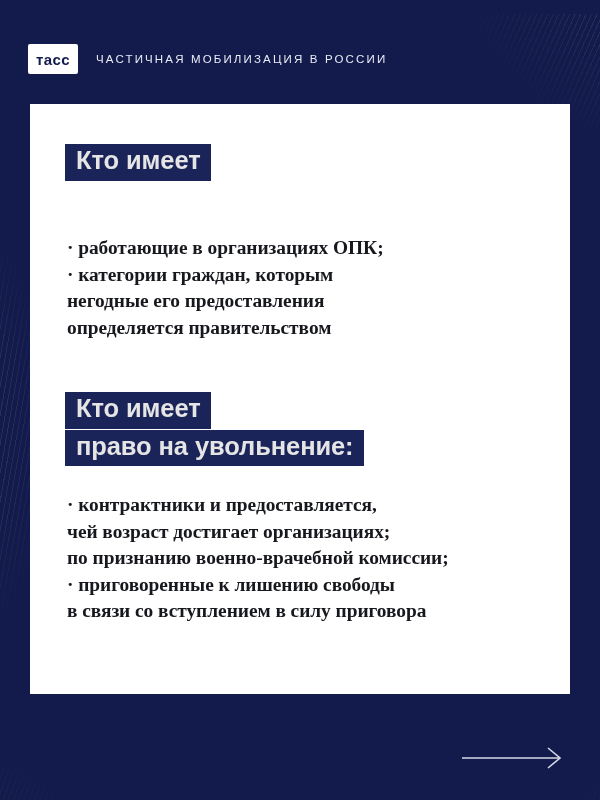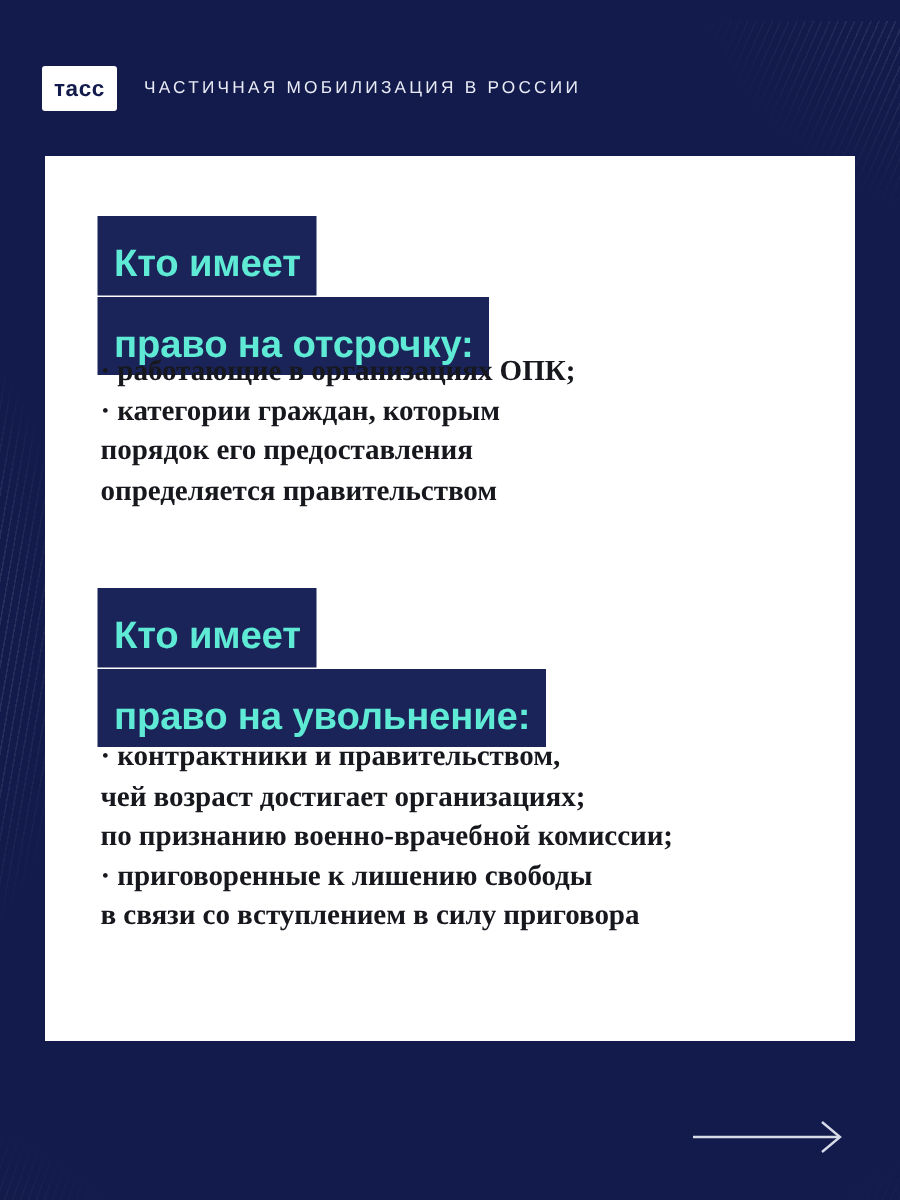--- a/index.html
+++ b/index.html
@@ -146,25 +146,25 @@
 
   
   .heading {
     display: block;
     margin: 0;
     padding: 0;
   }
   .heading .hl {
     display: table;
     background: #1b2459;
-    color: #5eead4;
+    color: #e5e5e5;
     font-size: 25.5px;
     font-weight: 700;
     line-height: 1.0;
-    padding: 20px 10px 7px 11px;
+    padding: 4px 10px 7px 11px;
     letter-spacing: -0.1px;
     white-space: nowrap;
   }
   .heading .hl + .hl {
     margin-top: 1px;
   }
 
   .h-one {
     position: absolute;
     left: 35px;
@@ -214,37 +214,36 @@
     <div class="logo">
       <span class="logo-text">тасс</span>
     </div>
     <div class="header-title">ЧАСТИЧНАЯ МОБИЛИЗАЦИЯ В РОССИИ</div>
   </div>
 
   <div class="card">
 
     <div class="heading h-one">
       <span class="hl">Кто имеет</span>
-      <span class="hl">право на отсрочку:</span>
     </div>
 
     <div class="body-list list-one">
       <span class="line">· работающие в организациях ОПК;</span>
       <span class="line">· категории граждан, которым</span>
-      <span class="line">порядок его предоставления</span>
+      <span class="line">негодные его предоставления</span>
       <span class="line">определяется правительством</span>
     </div>
 
     <div class="heading h-two">
       <span class="hl">Кто имеет</span>
       <span class="hl">право на увольнение:</span>
     </div>
 
     <div class="body-list list-two">
-      <span class="line">· контрактники и правительством,</span>
+      <span class="line">· контрактники и предоставляется,</span>
       <span class="line">чей возраст достигает организациях;</span>
       <span class="line">по признанию военно-врачебной комиссии;</span>
       <span class="line">· приговоренные к лишению свободы</span>
       <span class="line">в связи со вступлением в силу приговора</span>
     </div>
 
   </div>
 
   <svg class="arrow" viewBox="0 0 110 24">
     <line x1="2" y1="12" x2="100" y2="12" stroke="#d7dbe8" stroke-width="1.6"></line>

